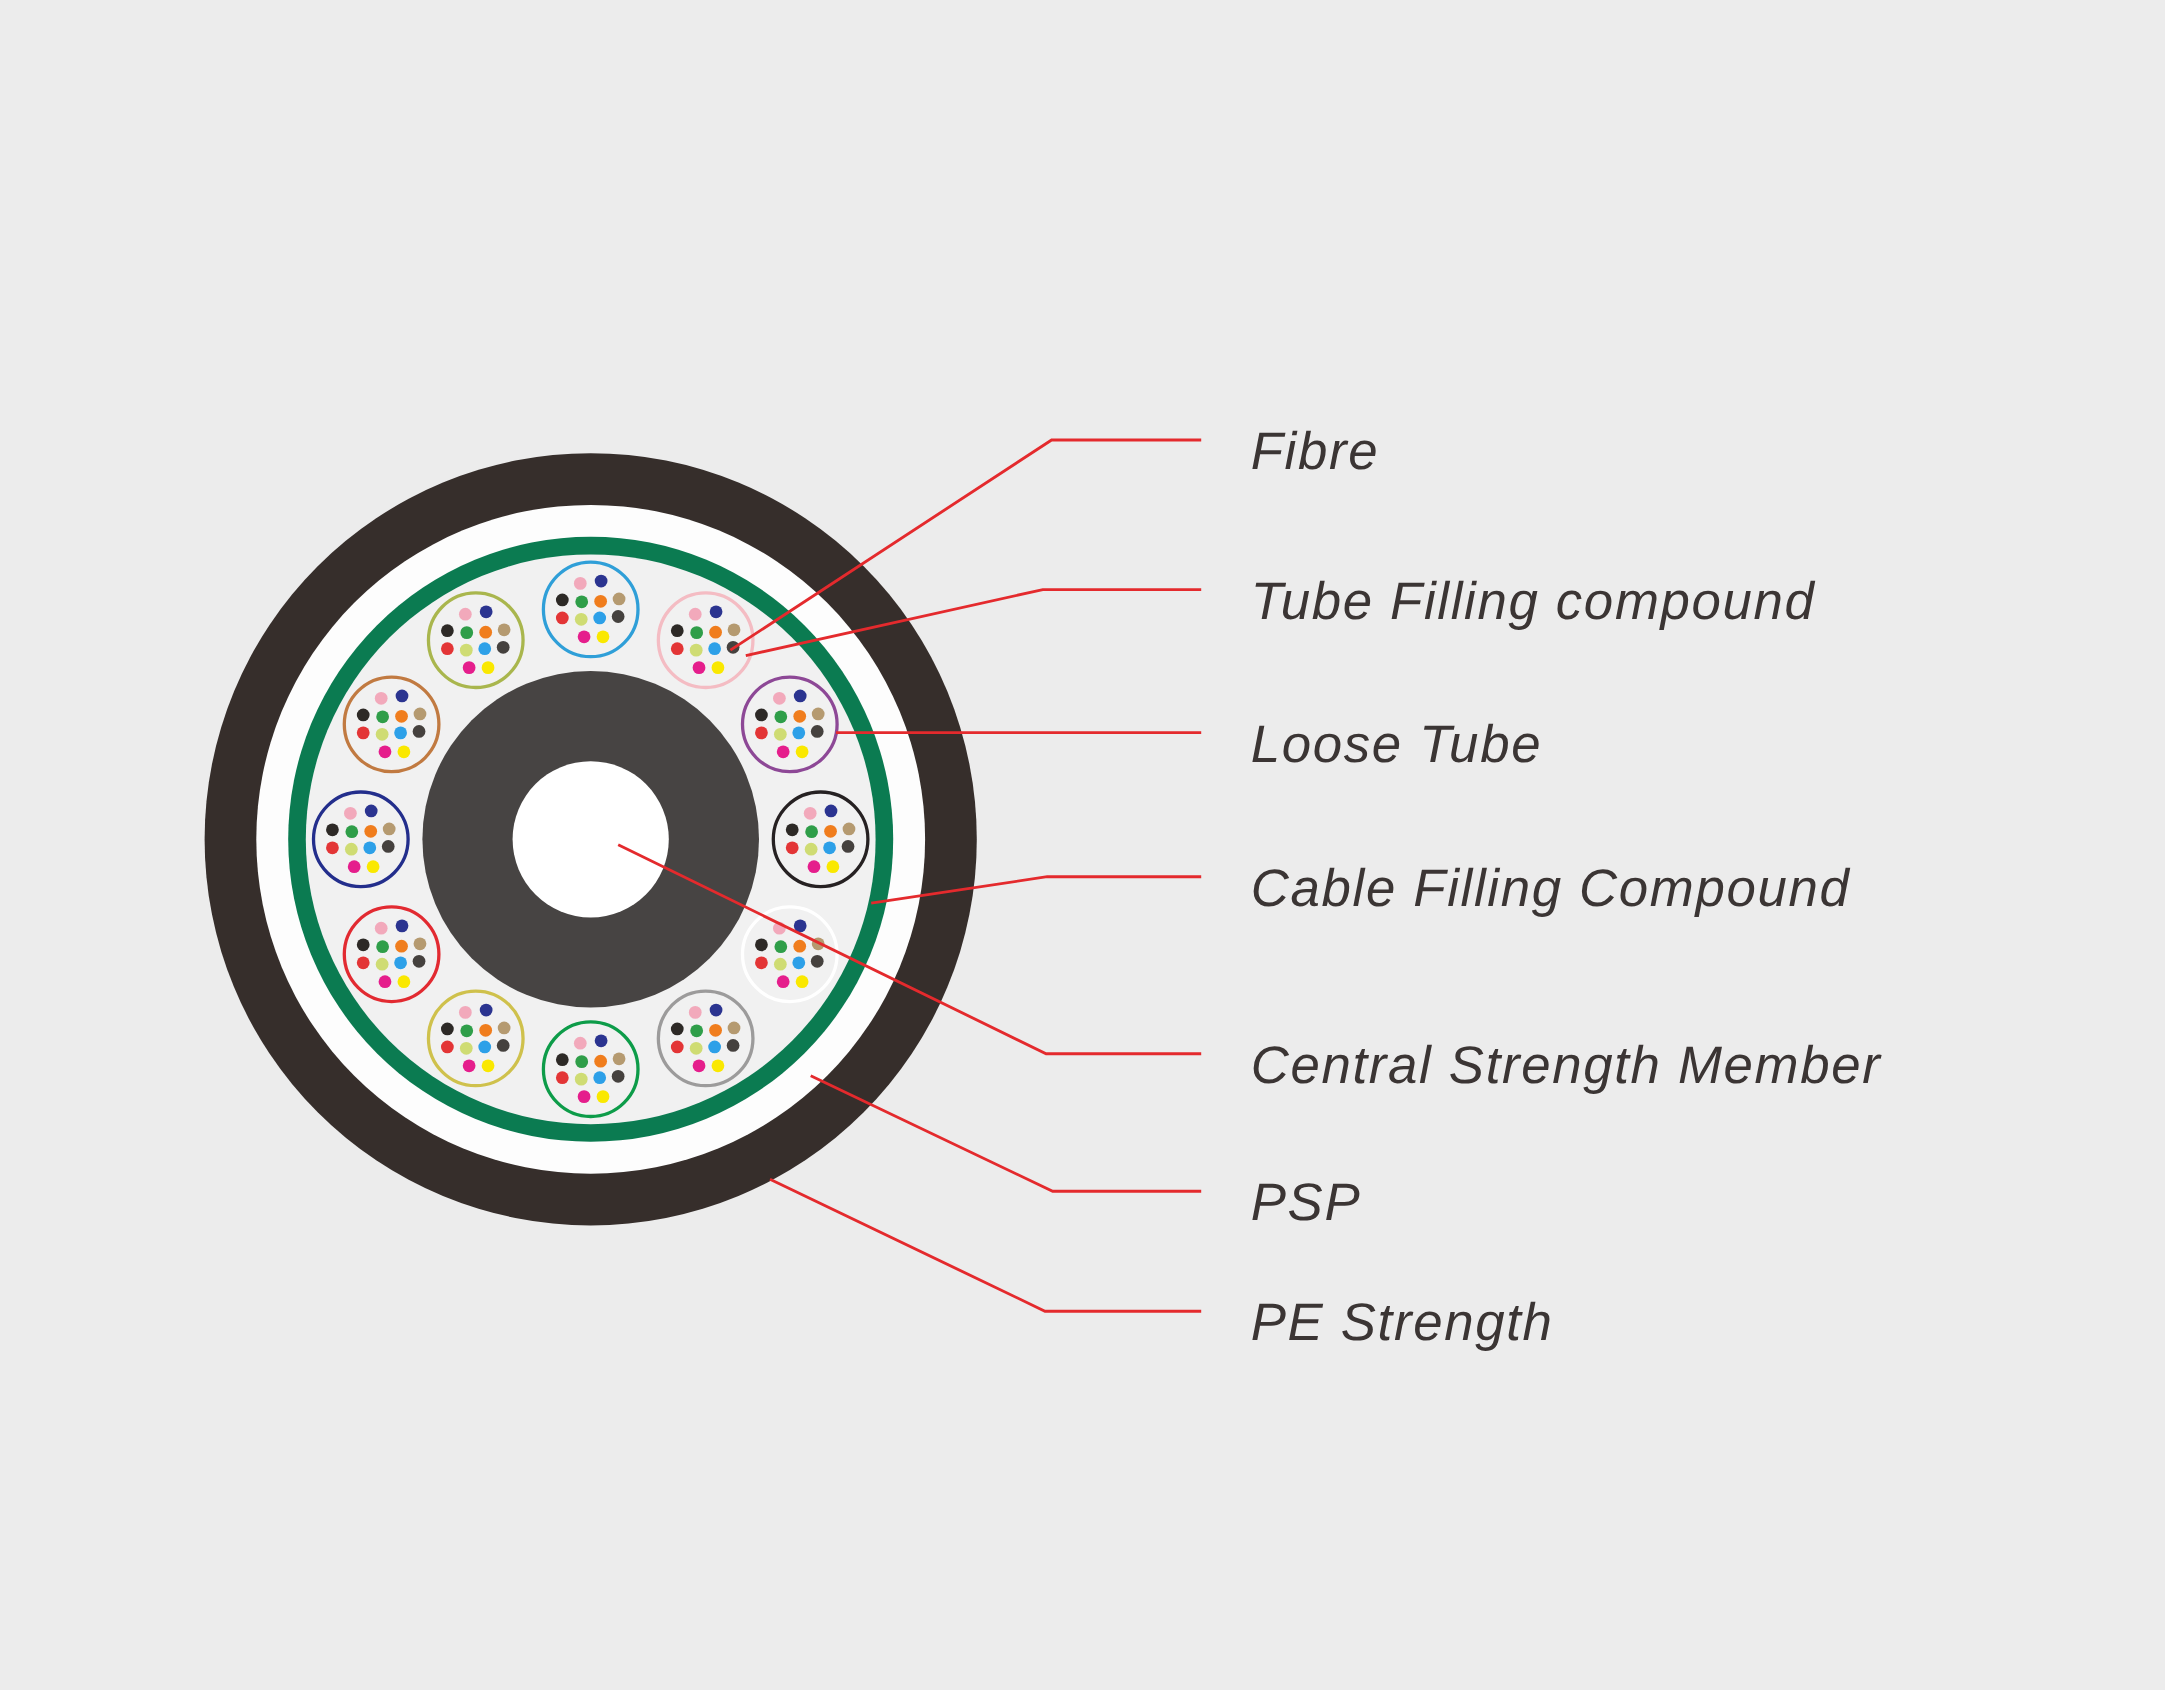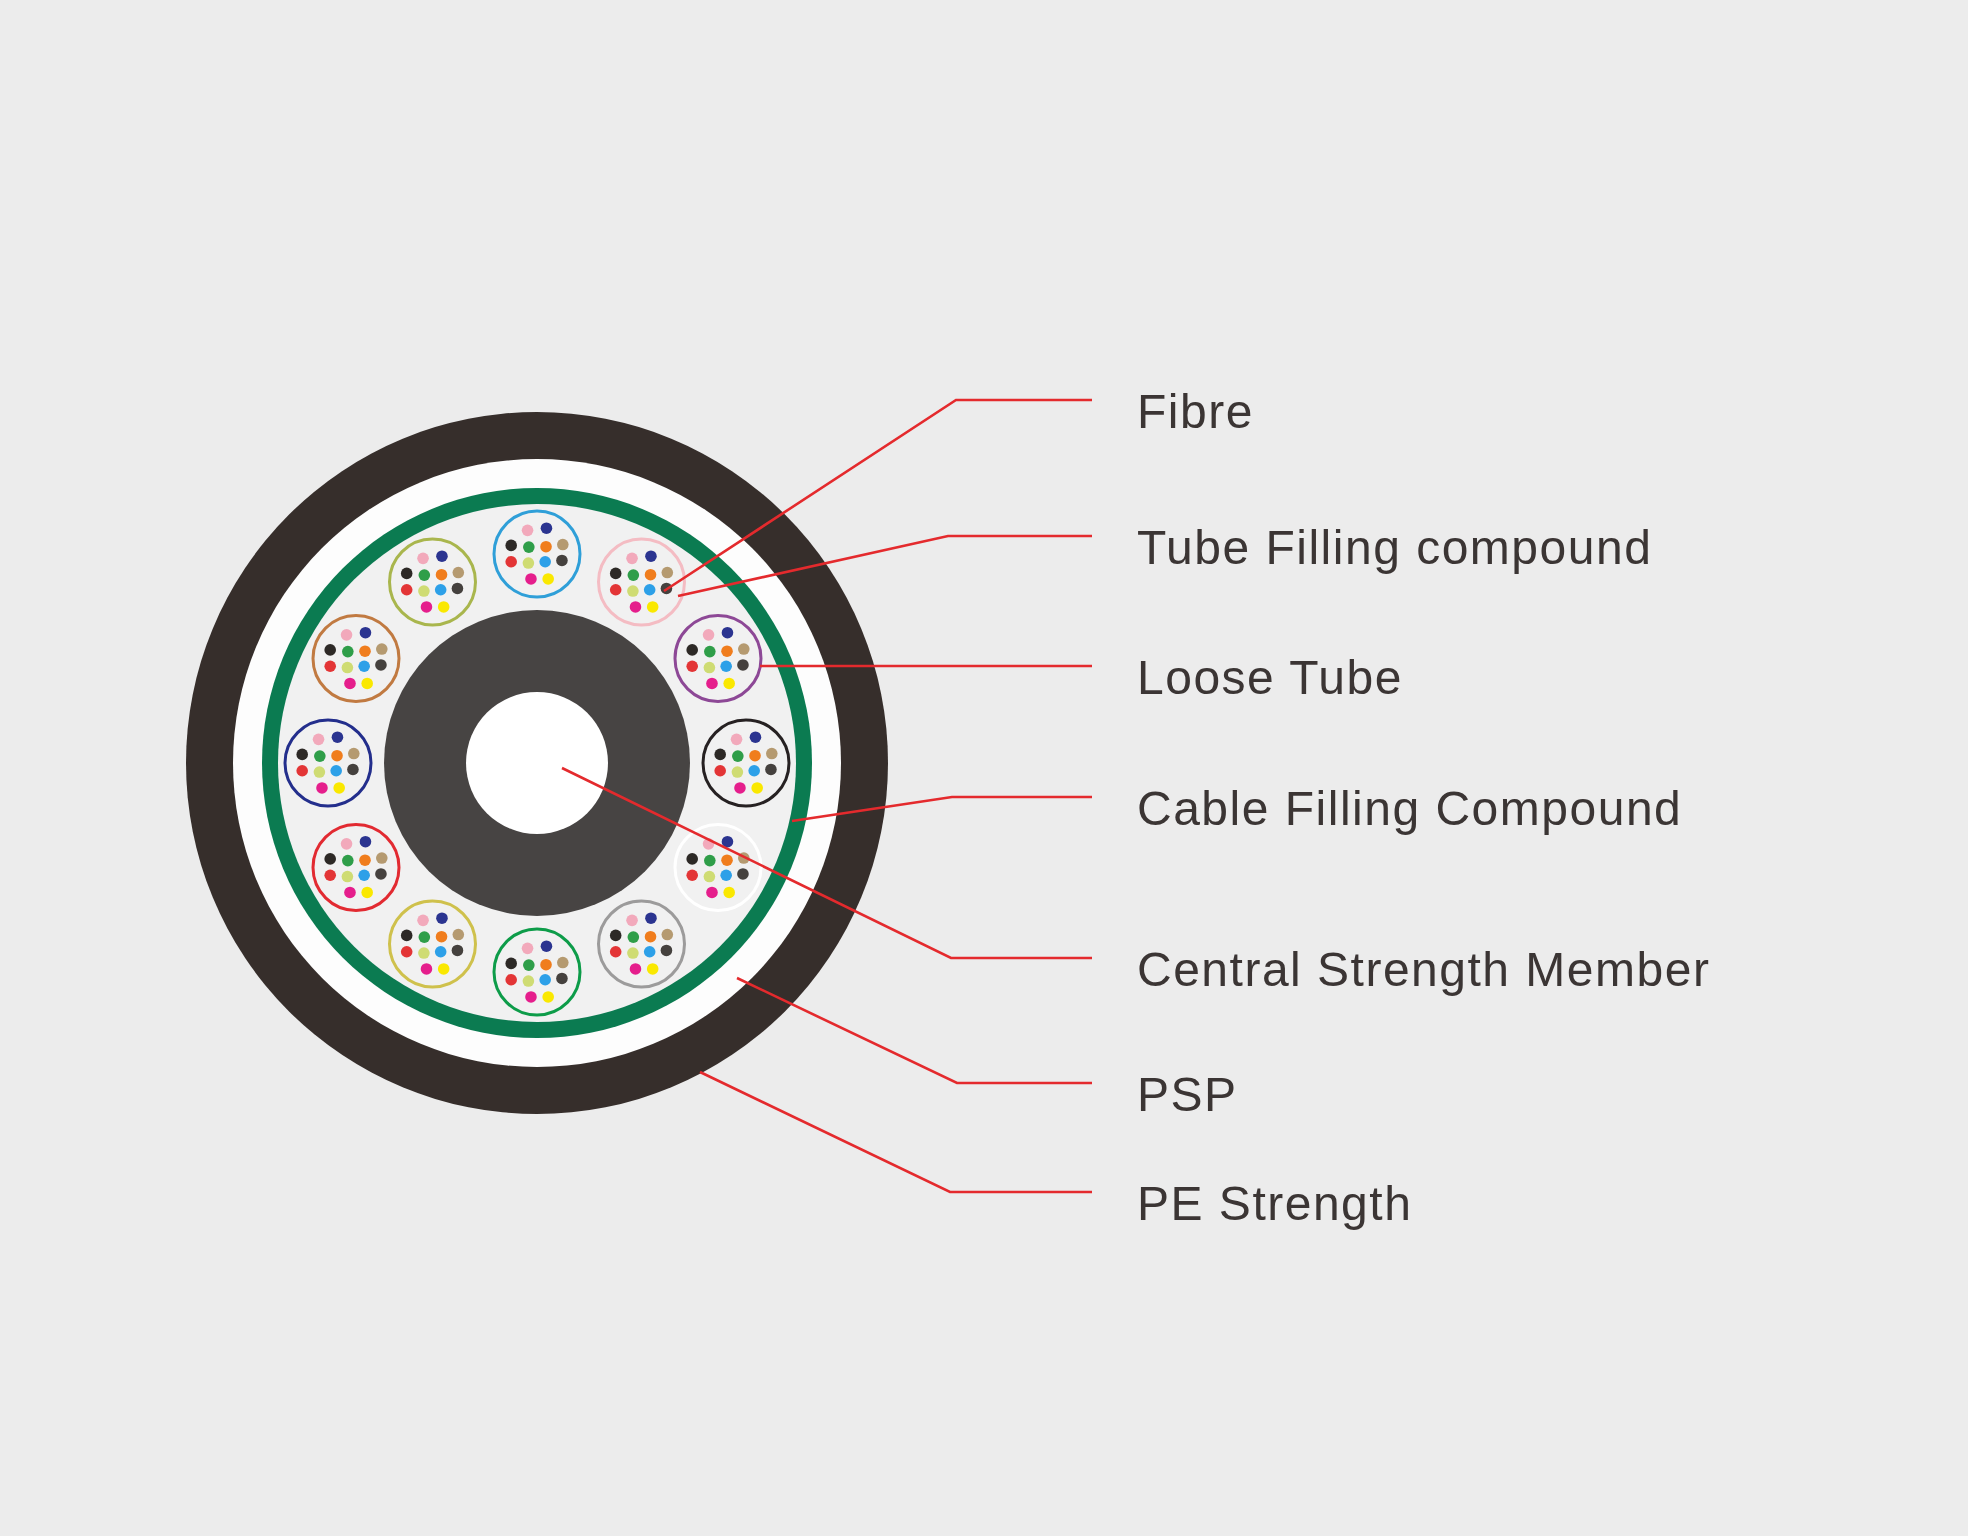--- a/index.html
+++ b/index.html
@@ -2,21 +2,21 @@
 <html><head>
 <meta charset="utf-8">
 <style>
   html,body{margin:0;padding:0;}
   body{
     width:1968px;height:1536px;
     background:#ececec;
     font-family:"Liberation Sans","DejaVu Sans",sans-serif;
     overflow:hidden;position:relative;
   }
-  #stage{position:absolute;left:0;top:0;width:1968px;height:1536px;}
+  #stage{position:absolute;left:0;top:0;width:1968px;height:1536px;font-style:italic;}
   svg{display:block;}
   text.diagram-label{
     font-family:"Liberation Sans","DejaVu Sans",sans-serif;
     font-weight:300;
     letter-spacing:1.5px;
   }
 </style>
 </head>
 <body>
 

